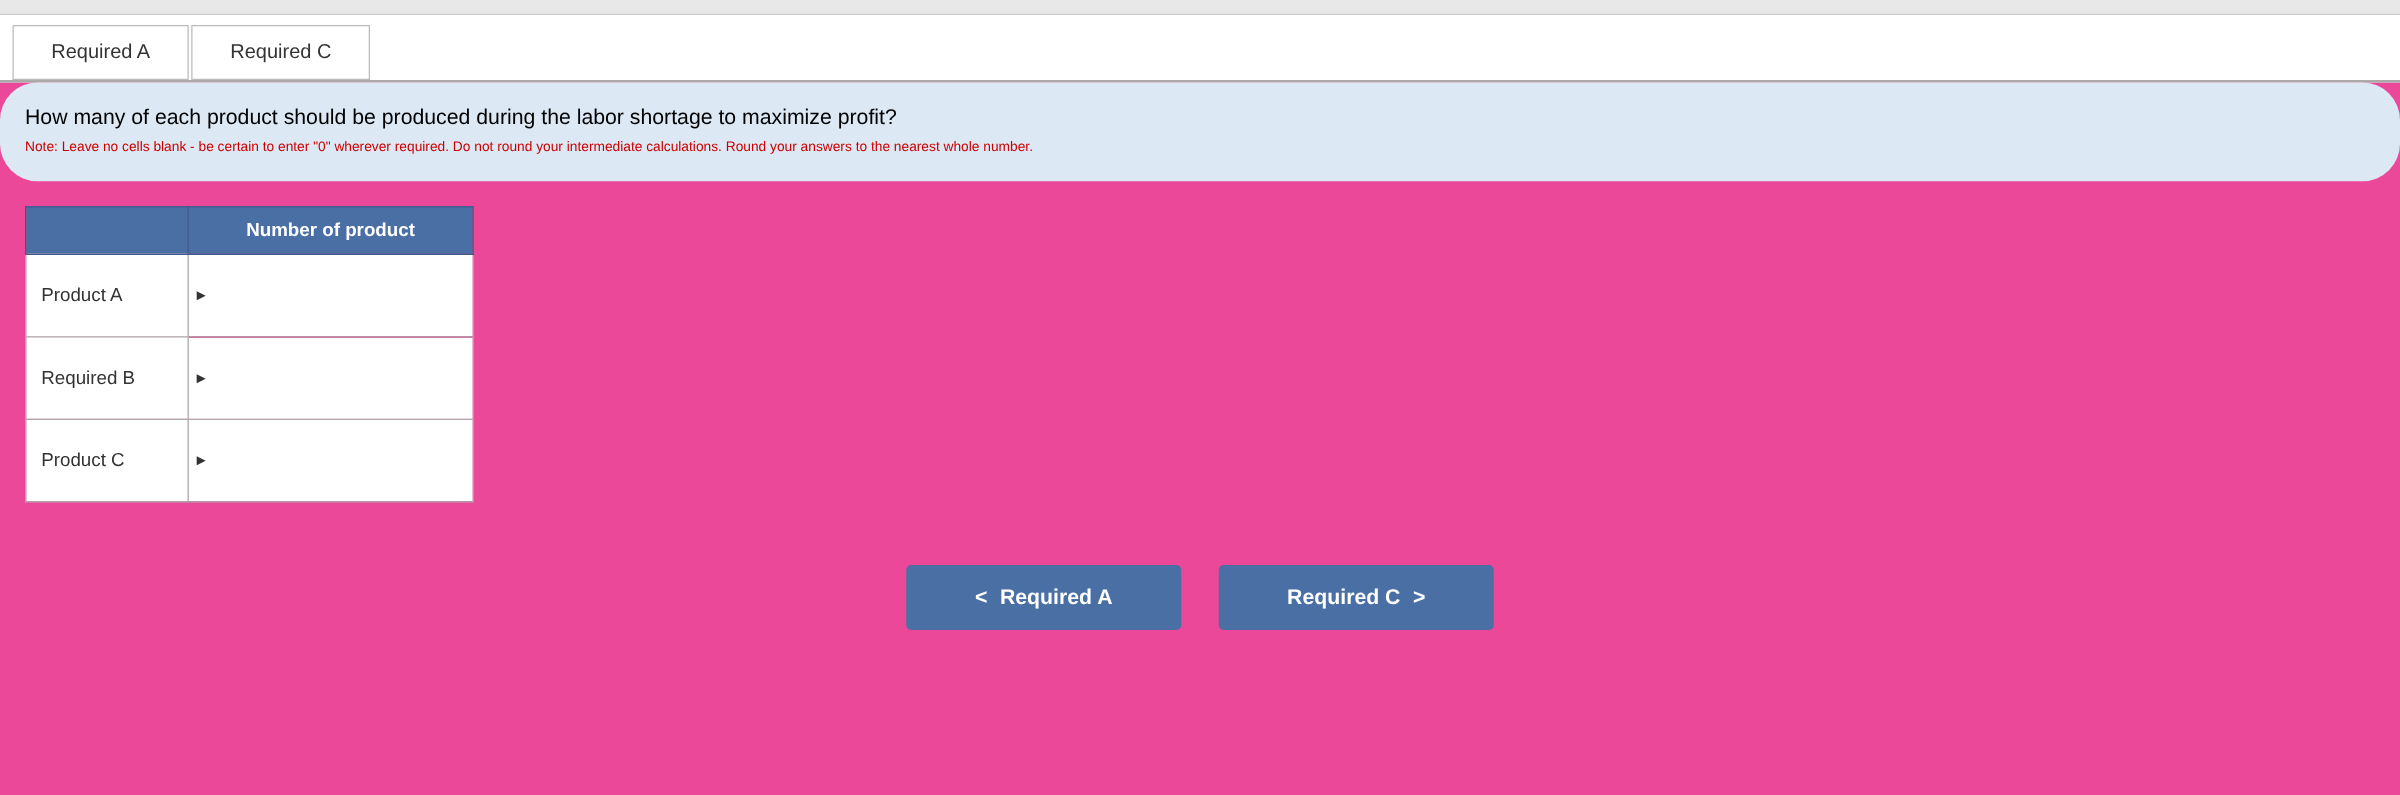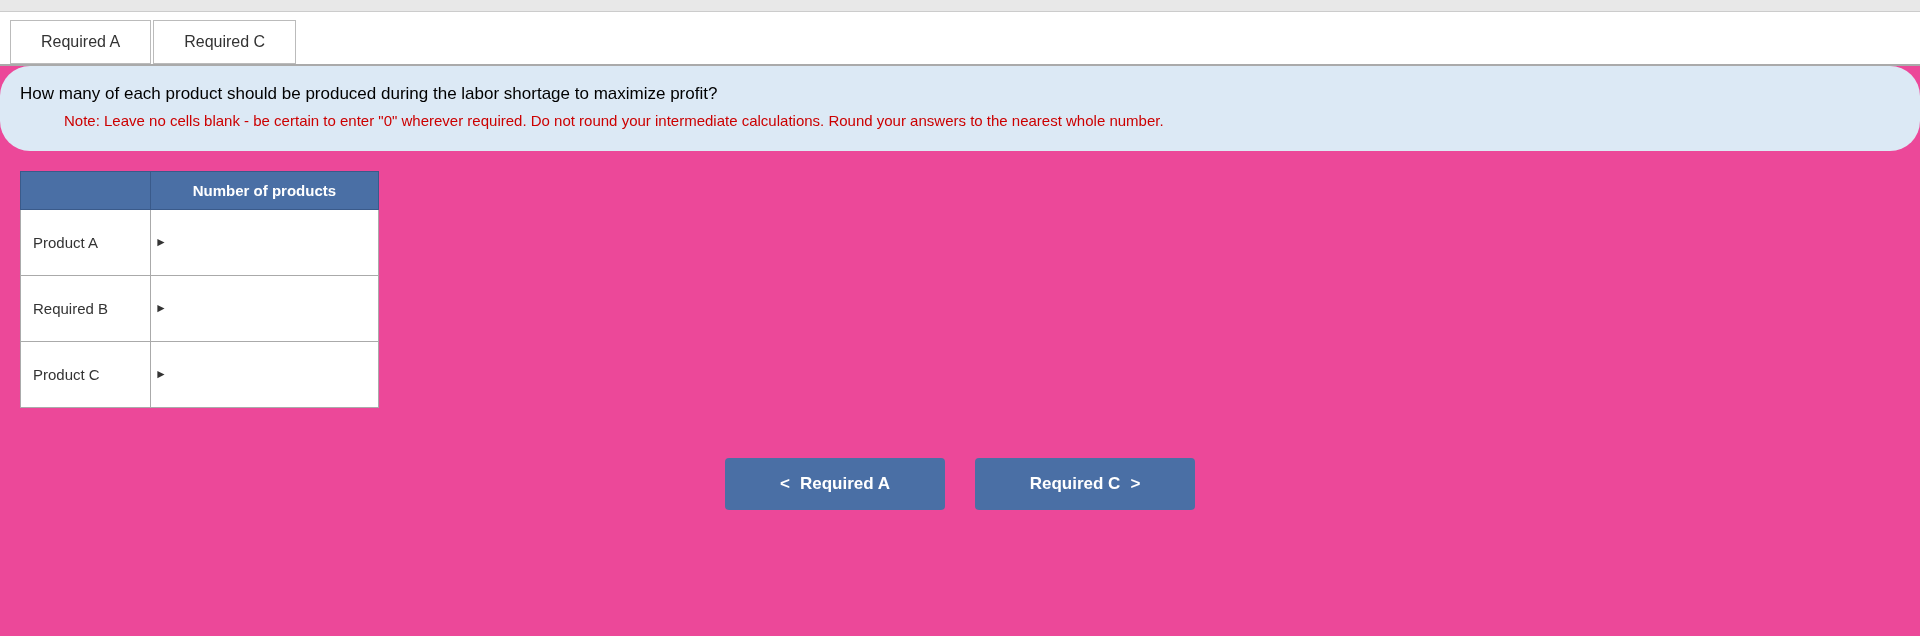--- a/index.html
+++ b/index.html
@@ -68,24 +68,23 @@
     }
 
     .info-banner .main-question {
       font-size: 17px;
       font-weight: normal;
       color: #000;
       margin-bottom: 6px;
     }
 
     .info-banner .note-text {
-      font-size: 15px;
+      font-size: 11px;
       color: #cc0000;
       line-height: 1.5;
-      margin-left: 44px;
     }
 
     
     .table-section {
       padding: 20px 20px;
     }
 
     .data-table {
       border-collapse: collapse;
       min-width: 340px;
@@ -201,21 +200,21 @@
     <p class="main-question">How many of each product should be produced during the labor shortage to maximize profit?</p>
     <p class="note-text">Note: Leave no cells blank - be certain to enter "0" wherever required. Do not round your intermediate calculations. Round your answers to the nearest whole number.</p>
   </div>
 
   <div class="table-section">
     <table class="data-table">
       <thead>
         <tr>
           <th class="header-row-empty"></th>
           <th>
-            <span>Number of products</span>
+            <span>Number of product</span>
           </th>
         </tr>
       </thead>
       <tbody>
         <tr>
           <td class="label-cell">Product A</td>
           <td class="input-cell">
             <div class="input-cell-inner">
               <span class="input-arrow">►</span>
               <input class="cell-input" type="text" value="" style="">

